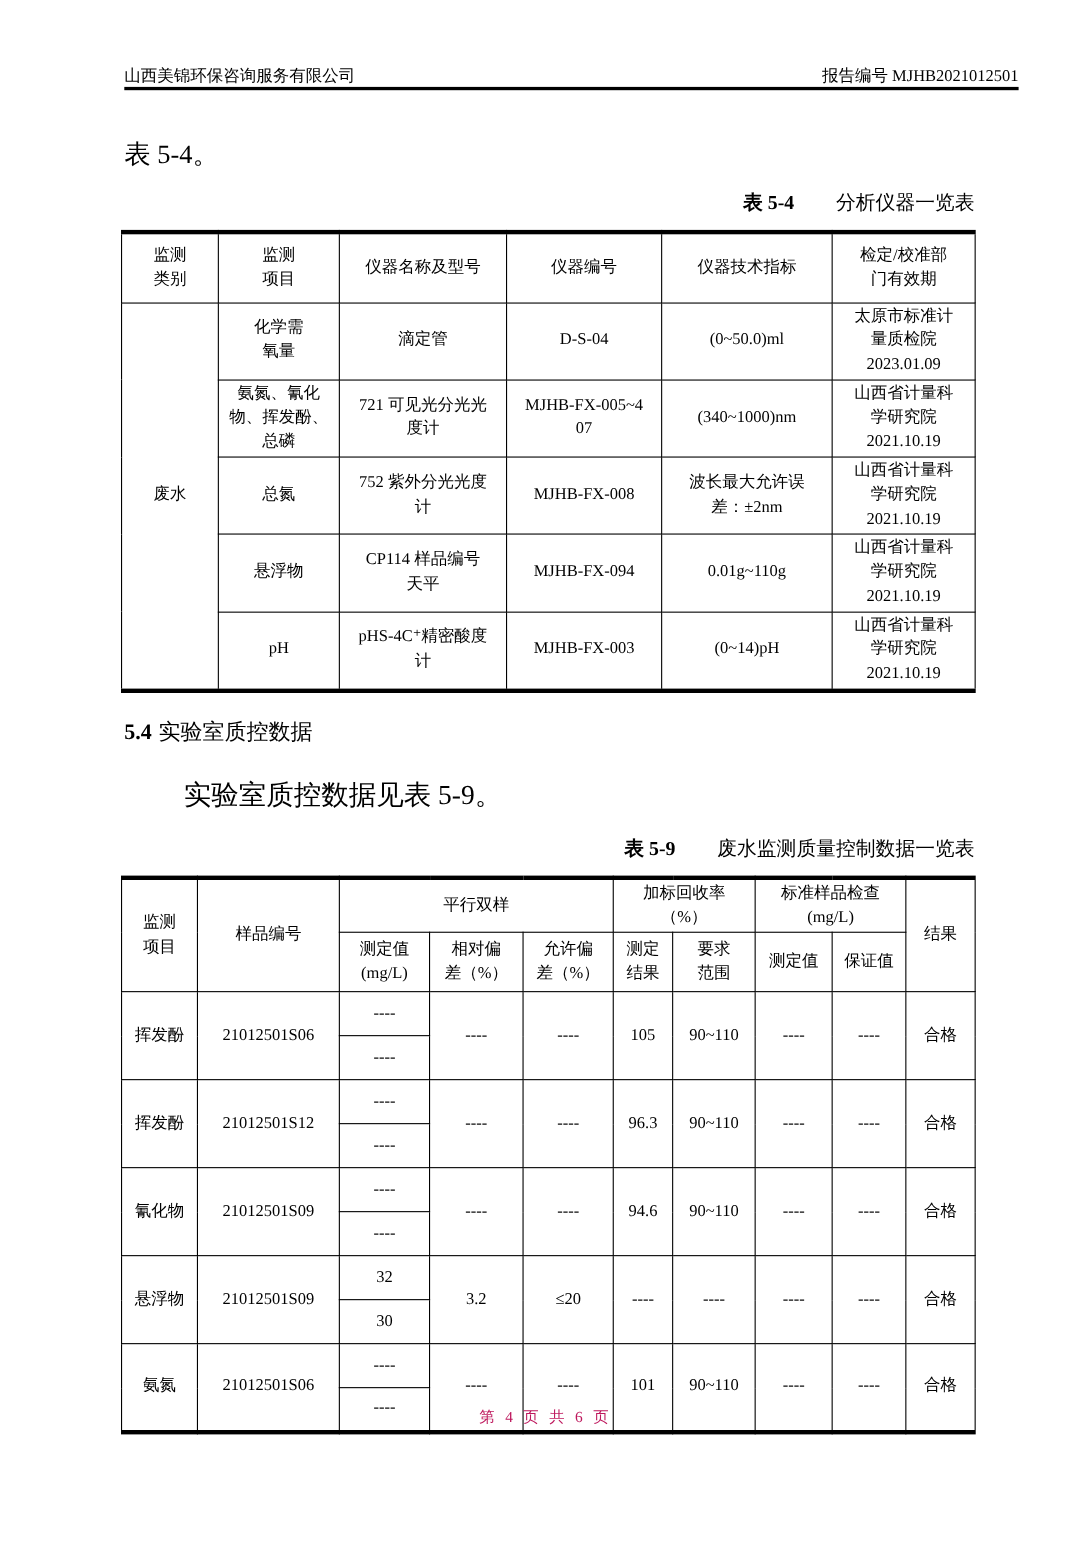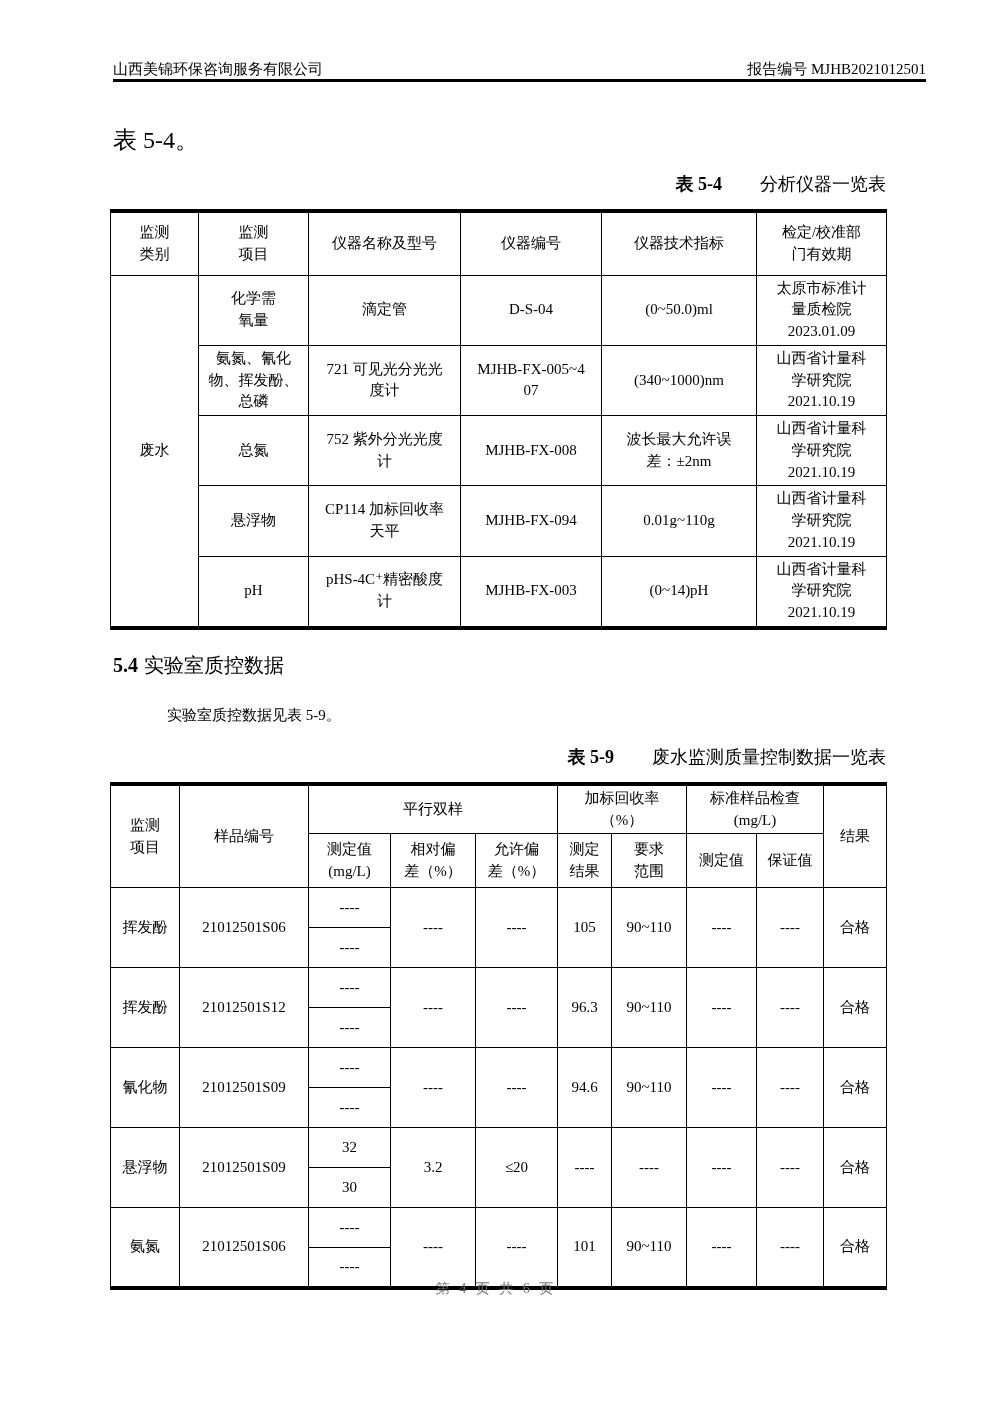--- a/index.html
+++ b/index.html
@@ -41,25 +41,25 @@
     padding: 2px 2px;
     overflow: hidden;
   }
   .section-heading {
     margin: 22px 0 0 113px;
     font-size: 20px;
   }
   .section-heading .sec-num { font-weight: bold; margin-right: 6px; }
   .body-paragraph {
     margin: 27px 0 0 167px;
-    font-size: 15px;
+    font-size: 25px;
   }
   .page-footer {
     position: absolute; left: 0; top: 1280px; width: 992px;
-    text-align: center; font-size: 14px; letter-spacing: 3px; color: #737373;
+    text-align: center; font-size: 14px; letter-spacing: 3px; color: #be185d;
   }
   
   .t54-h  { height: 64px; }
   .t54-r1 { height: 70px; }
   .t54-r2 { height: 70px; padding-left: 24px; }
   .t54-r3 { height: 64px; }
   .t54-r4 { height: 64px; }
   .t54-r5 { height: 62px; }
   
   .t59-h1 { height: 42px; }
@@ -131,21 +131,21 @@
 计</td>
     <td>MJHB-FX-008</td>
     <td>波长最大允许误
 差：±2nm</td>
     <td>山西省计量科
 学研究院
 2021.10.19</td>
   </tr>
   <tr class="t54-r4">
     <td>悬浮物</td>
-    <td>CP114 加标回收率
+    <td>CP114 样品编号
 天平</td>
     <td>MJHB-FX-094</td>
     <td>0.01g~110g</td>
     <td>山西省计量科
 学研究院
 2021.10.19</td>
   </tr>
   <tr class="t54-r5">
     <td>pH</td>
     <td>pHS-4C⁺精密酸度

